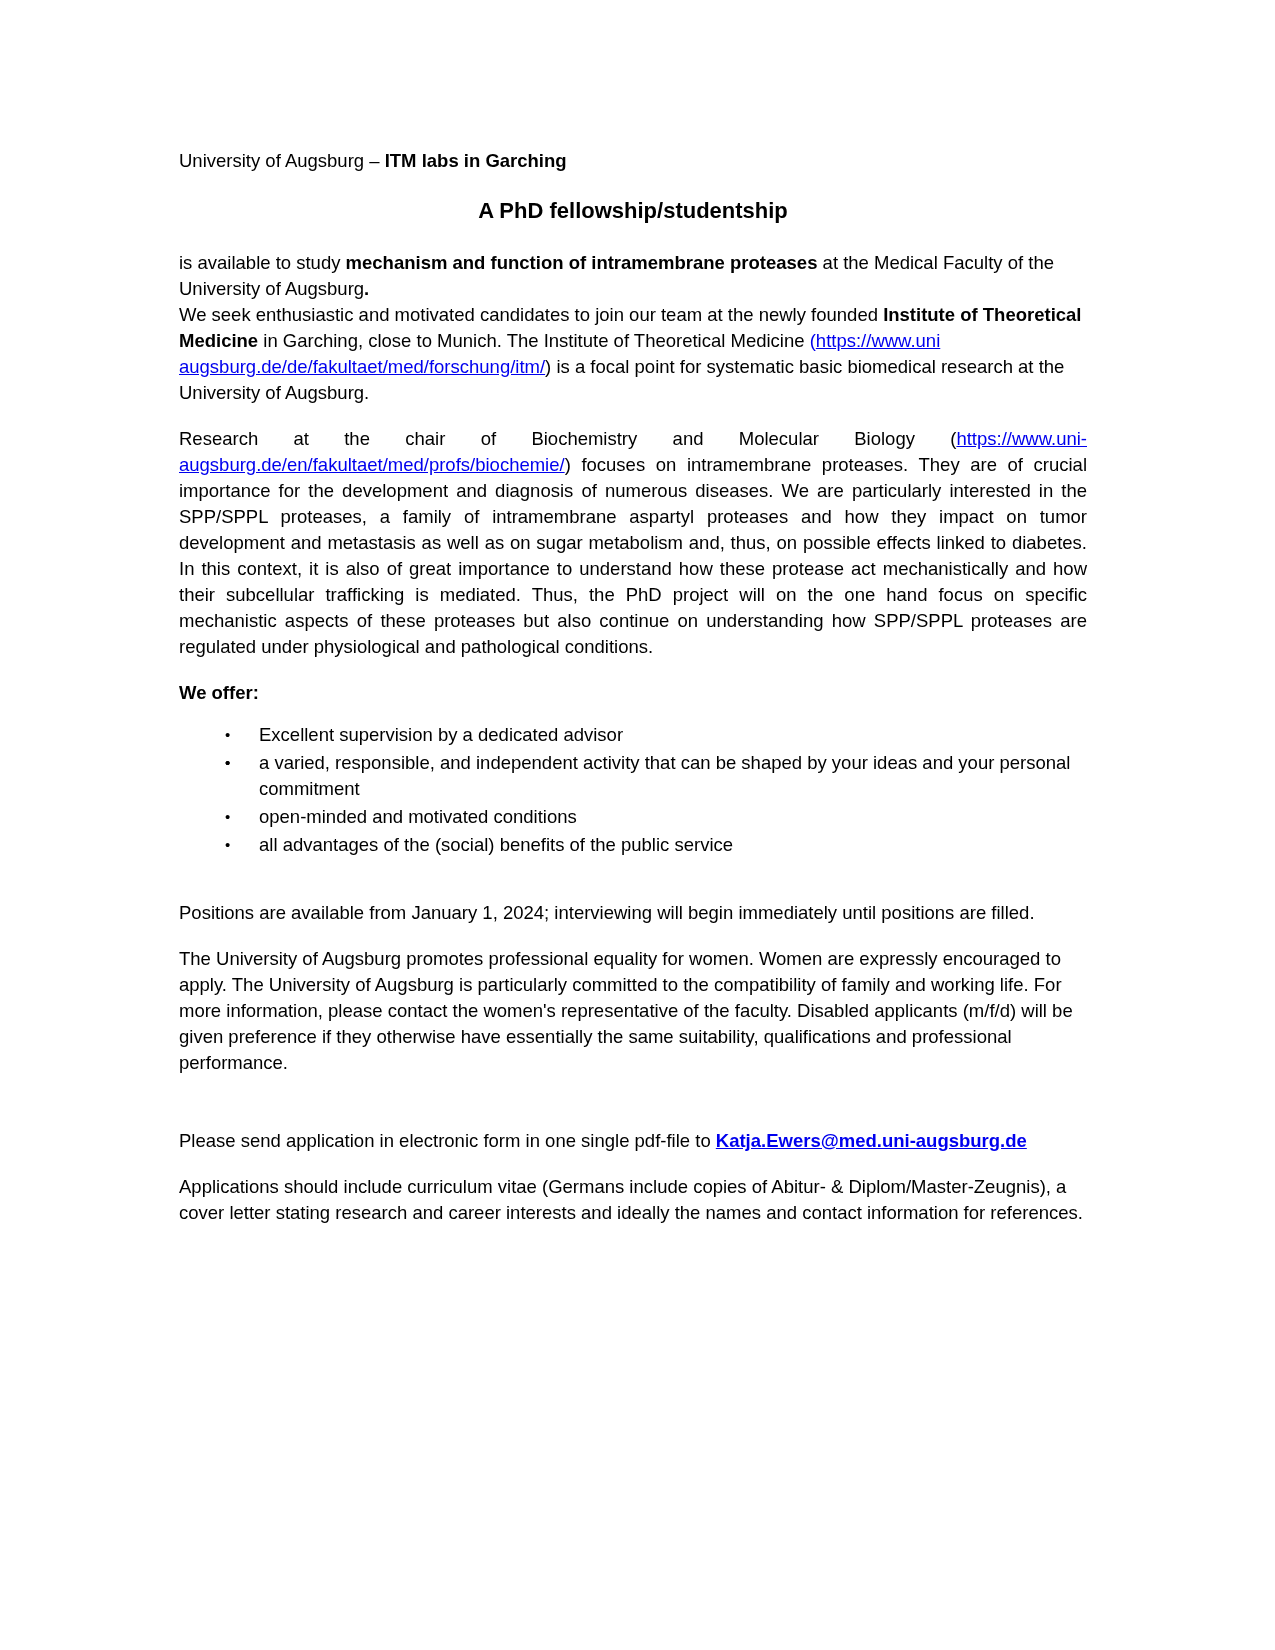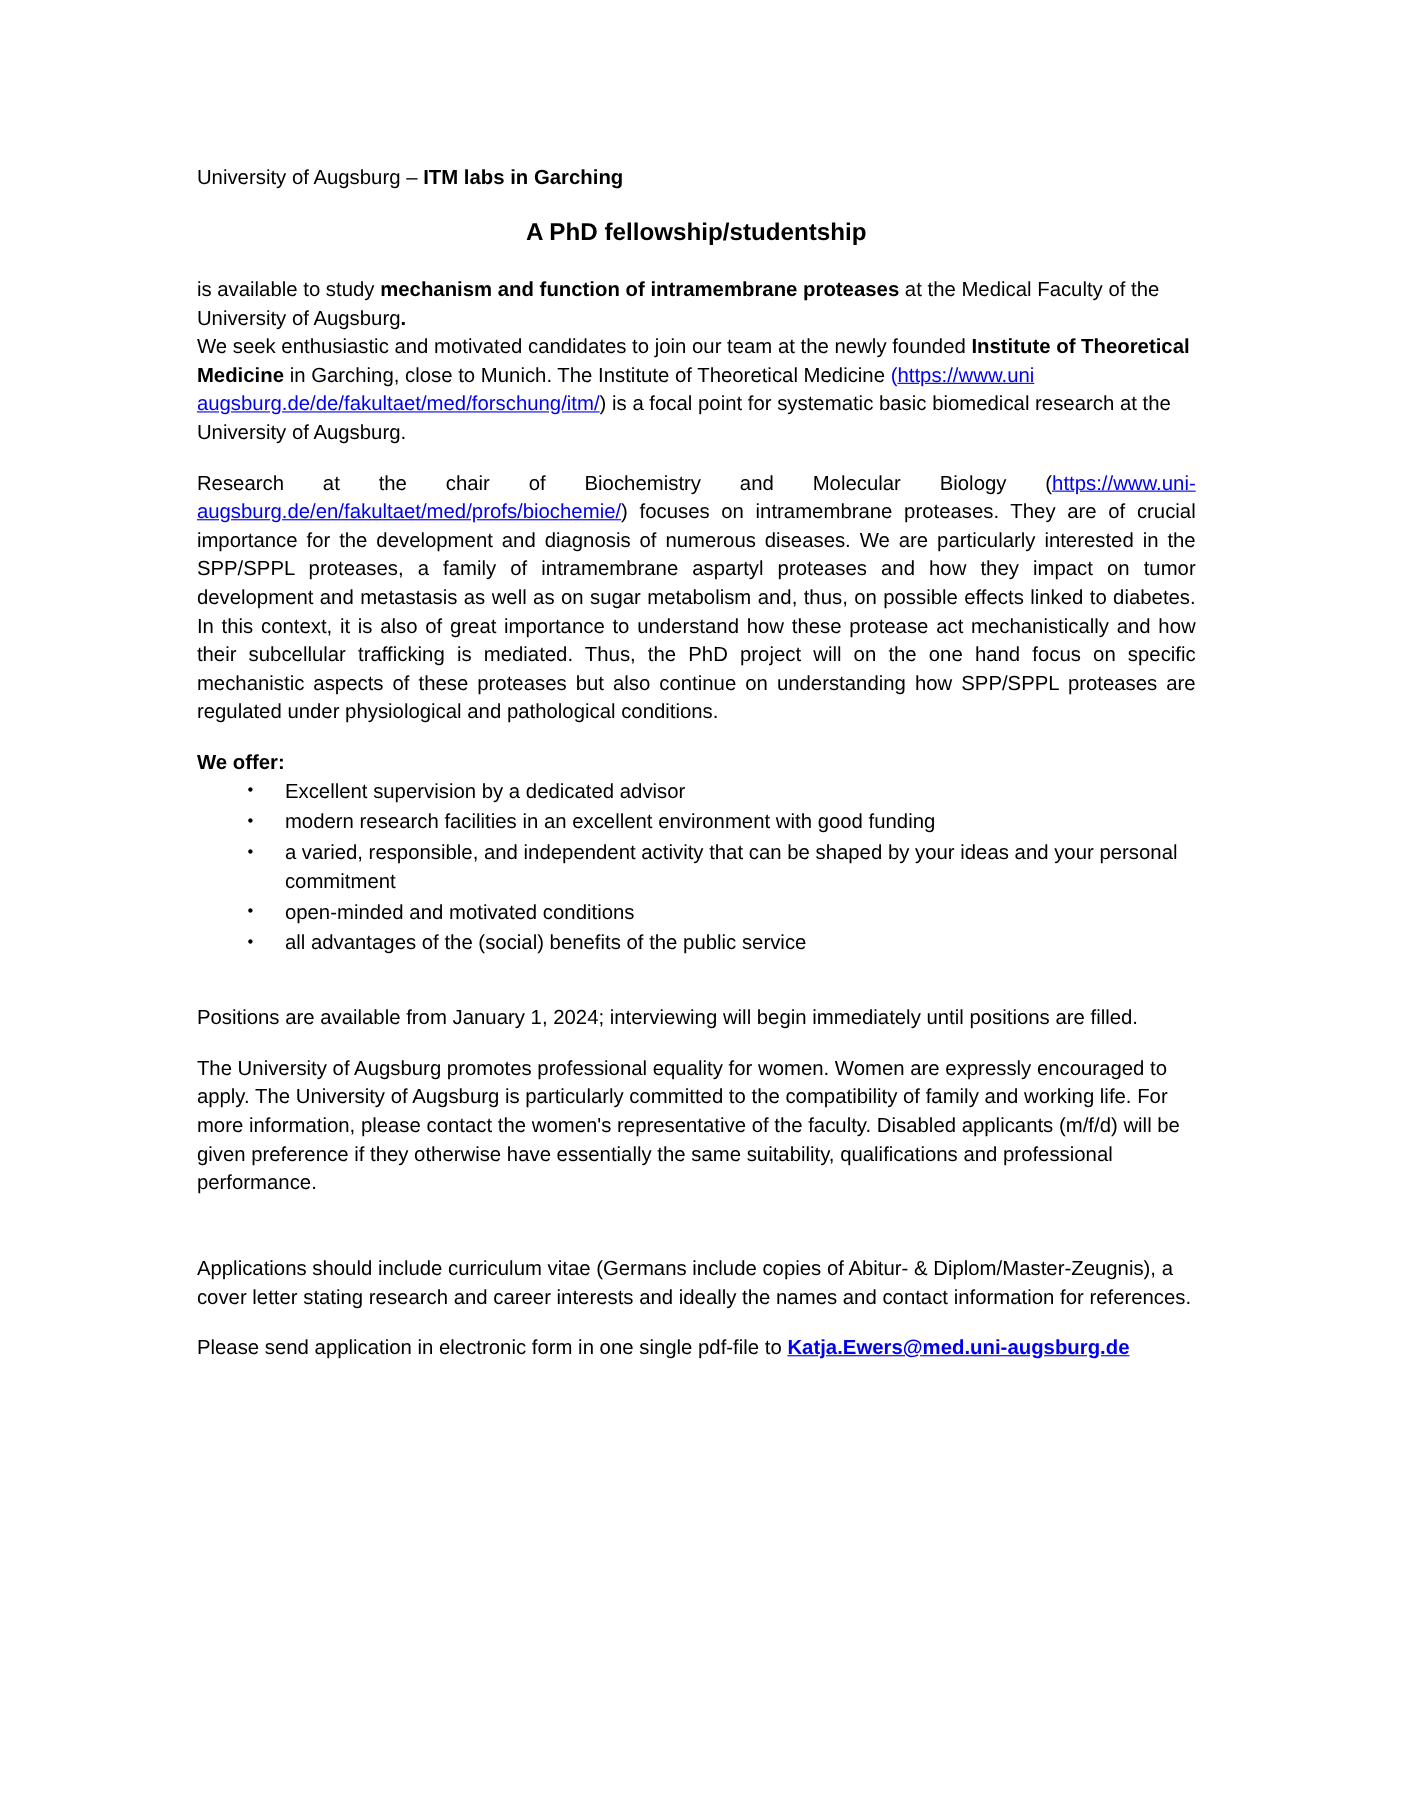--- a/index.html
+++ b/index.html
@@ -20,21 +20,21 @@
   .header-line { margin-bottom: 22px; }
   .title {
     font-weight: bold;
     font-size: 22px;
     line-height: 30px;
     text-align: center;
     margin: 0 0 24px 0;
   }
   .block { margin-bottom: 20px; margin-top: 20px; }
   .just { text-align: justify; }
-  .offer-heading { font-weight: bold; margin-bottom: 0; }
+  .offer-heading { font-weight: bold; margin-bottom: 16px; }
   .offer-list { list-style: none; margin: 0 0 42px 0; padding: 0; }
   .offer-list li { position: relative; padding-left: 80px; margin-bottom: 2px; }
   .bullet { position: absolute; left: 46px; top: 0; font-size: 15px; }
   .equality { margin-bottom: 52px; }
   a.link { color: #0000EE; text-decoration: underline; cursor: pointer; }
   a.link.b { font-weight: bold; }
   .link-paren { color: #0000EE; text-decoration: none; }
 </style>
 </head>
 <body>
@@ -49,29 +49,29 @@
     <p><span>is available to study </span><span class="b">mechanism and function of intramembrane proteases</span><span> at the Medical Faculty of the University of Augsburg</span><span class="b">.</span></p>
     <p><span>We seek enthusiastic and motivated candidates to join our team at the newly founded </span><span class="b">Institute of Theoretical Medicine</span><span> in Garching, close to Munich. The Institute of Theoretical Medicine </span><span class="link-paren">(</span><a class="link">https://www.uni augsburg.de/de/fakultaet/med/forschung/itm/</a><span>) is a focal point for systematic basic biomedical research at the University of Augsburg.</span></p>
   </div>
 
   <p class="block just"><span>Research at the chair of Biochemistry and Molecular Biology (</span><a class="link">https://www.uni-augsburg.de/en/fakultaet/med/profs/biochemie/</a><span>) focuses on intramembrane proteases. They are of crucial importance for the development and diagnosis of numerous diseases. We are particularly interested in the SPP/SPPL proteases, a family of intramembrane aspartyl proteases and how they impact on tumor development and metastasis as well as on sugar metabolism and, thus, on possible effects linked to diabetes. In this context, it is also of great importance to understand how these protease act mechanistically and how their subcellular trafficking is mediated. Thus, the PhD project will on the one hand focus on specific mechanistic aspects of these proteases but also continue on understanding how SPP/SPPL proteases are regulated under physiological and pathological conditions.</span></p>
 
   <p class="offer-heading">We offer:</p>
 
   <ul class="offer-list">
     <li><span class="bullet">•</span><span>Excellent supervision by a dedicated advisor</span></li>
-    <li><span class="bullet">•</span><span>modern research facilities in an excellent environment with good funding</span></li>
+    <li><span class="bullet">•</span></li>
     <li><span class="bullet">•</span><span>a varied, responsible, and independent activity that can be shaped by your ideas and your personal commitment</span></li>
     <li><span class="bullet">•</span><span>open-minded and motivated conditions</span></li>
     <li><span class="bullet">•</span><span>all advantages of the (social) benefits of the public service</span></li>
   </ul>
 
 
   <p class="block">Positions are available from January 1, 2024; interviewing will begin immediately until positions are filled.</p>
 
 
   <p class="block equality">The University of Augsburg promotes professional equality for women. Women are expressly encouraged to apply. The University of Augsburg is particularly committed to the compatibility of family and working life. For more information, please contact the women's representative of the faculty. Disabled applicants (m/f/d) will be given preference if they otherwise have essentially the same suitability, qualifications and professional performance.</p>
 
+  <p class="block"><span>Please send application in electronic form in one single pdf-file to </span><a class="link b">Katja.Ewers@med.uni-augsburg.de</a></p>
+
   <p class="block">Applications should include curriculum vitae (Germans include copies of Abitur- &amp; Diplom/Master-Zeugnis), a cover letter stating research and career interests and ideally the names and contact information for references.</p>
-
-  <p class="block"><span>Please send application in electronic form in one single pdf-file to </span><a class="link b">Katja.Ewers@med.uni-augsburg.de</a></p>
 
 </div>
 
 </body></html>

